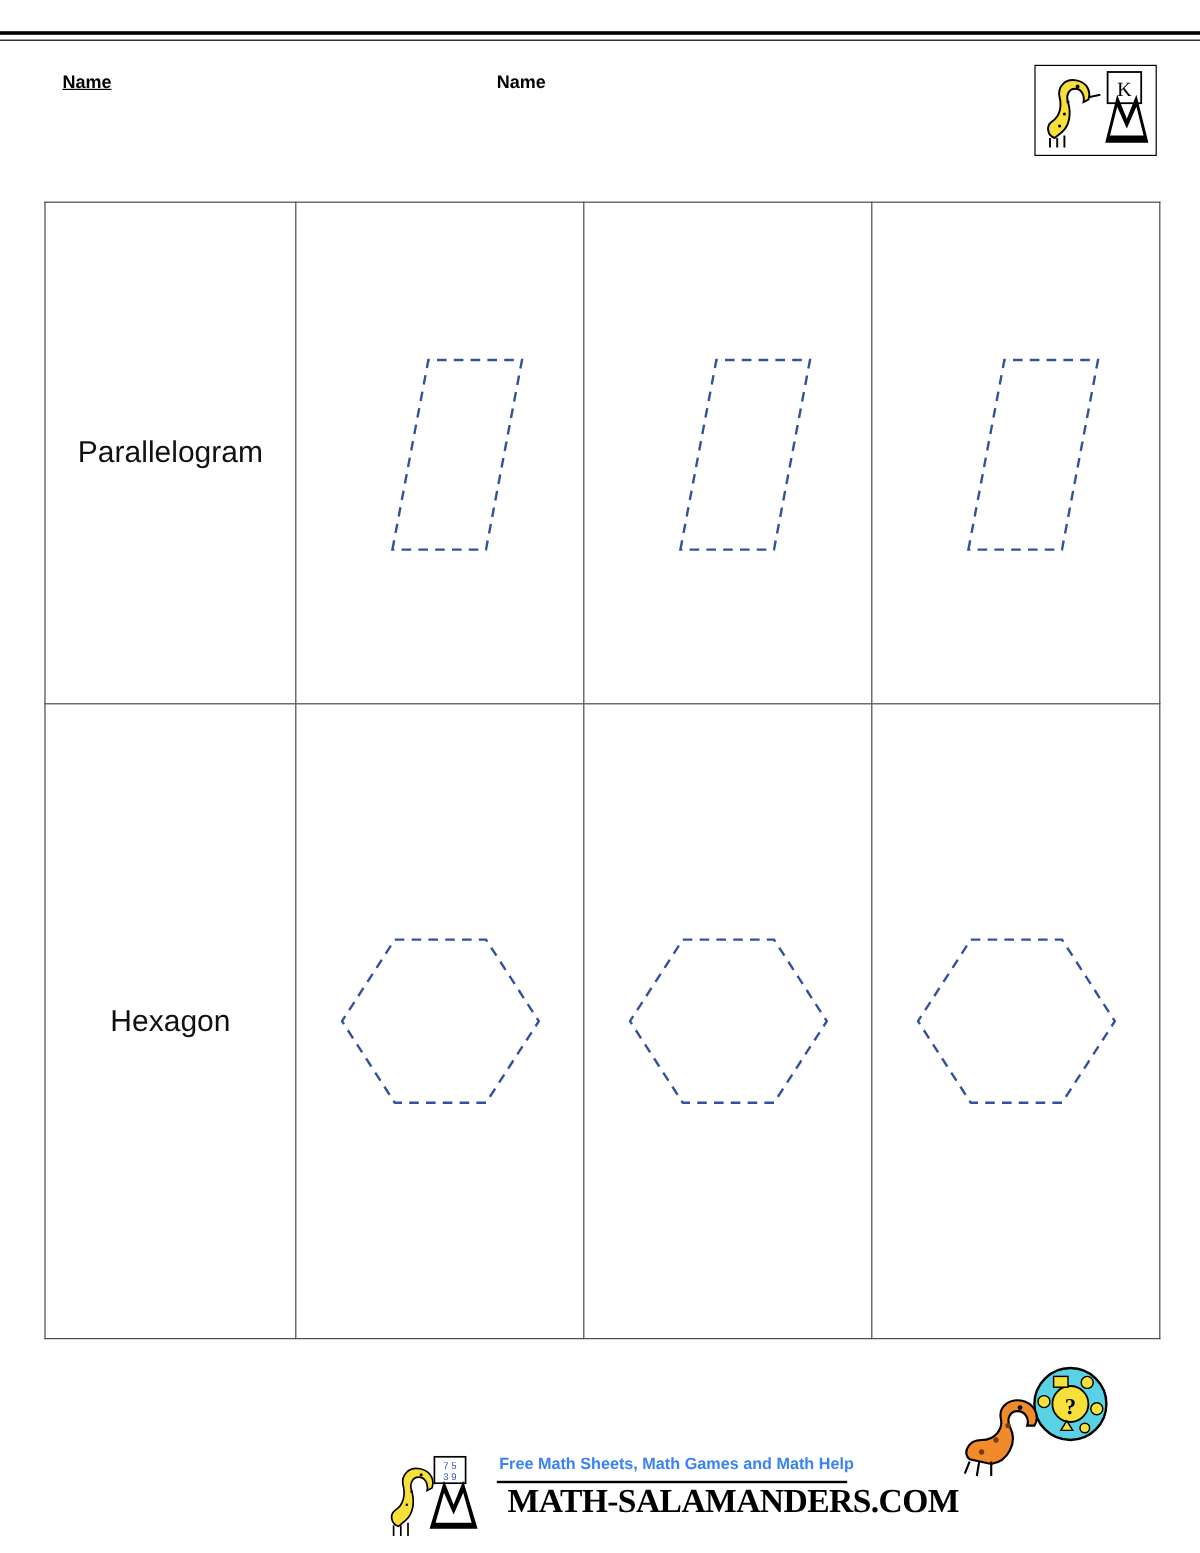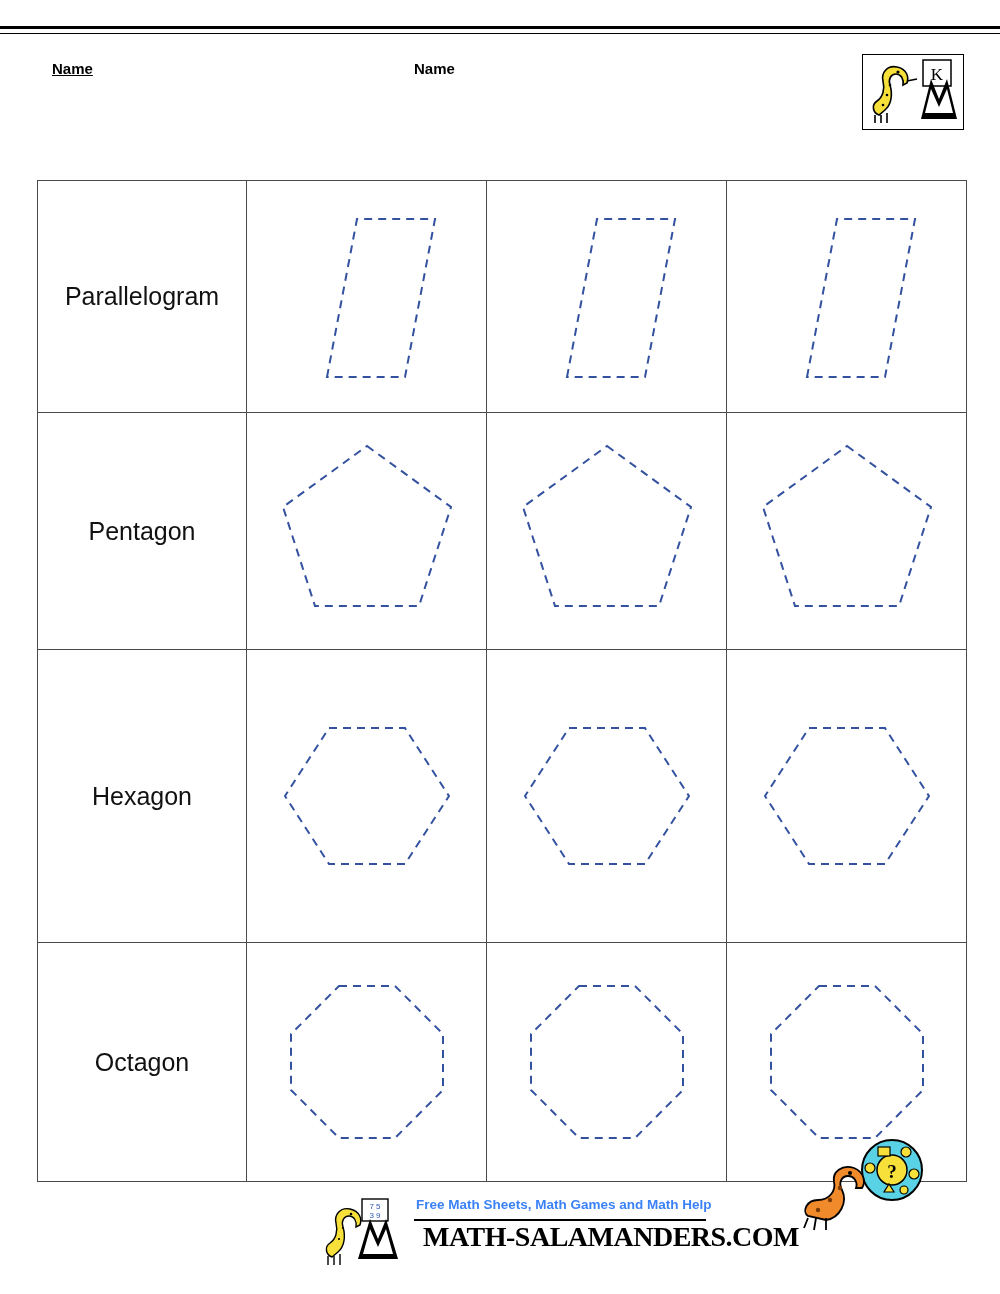--- a/index.html
+++ b/index.html
@@ -78,21 +78,21 @@
     width: 100px;
     height: 74px;
     border: 1px solid #000;
     background: #fff;
     overflow: hidden;
   }
   
   .sheet-table {
     position: absolute;
     left: 37px;
-    top: 180px;
+    top: 168px;
     width: 926px;
     height: 948px;
     border-collapse: collapse;
     table-layout: fixed;
   }
   .sheet-table td {
     border: 1px solid #4a4a4a;
     padding: 0;
     vertical-align: middle;
     text-align: center;
@@ -120,21 +120,21 @@
   .footer {
     position: absolute;
     left: 0;
     top: 1150px;
     width: 1000px;
     height: 130px;
   }
   .footer-logo {
     position: absolute;
     left: 318px;
-    top: 45px;
+    top: 60px;
     width: 390px;
     height: 70px;
   }
   .footer-tagline {
     position: absolute;
     left: 98px;
     top: 2px;
     font-size: 13.5px;
     font-family: "Liberation Sans", sans-serif;
     font-weight: bold;
@@ -215,76 +215,40 @@
             <polygon points="60,180 90,22 168,22 138,180" fill="none" stroke="#33519e" stroke-width="2" stroke-dasharray="8,6"></polygon>
           </svg>
         </td>
         <td class="shape-cell">
           <svg width="200" height="200" viewBox="0 0 200 200">
             <polygon points="60,180 90,22 168,22 138,180" fill="none" stroke="#33519e" stroke-width="2" stroke-dasharray="8,6"></polygon>
           </svg>
         </td>
       </tr>
 
-      <tr class="row-pen">
-        <td class="label-cell">Pentagon</td>
-        <td class="shape-cell">
-          <svg width="200" height="200" viewBox="0 0 200 200">
-            <polygon points="100,15 184,76 152,175 48,175 16,76" fill="none" stroke="#33519e" stroke-width="2" stroke-dasharray="8,6"></polygon>
-          </svg>
-        </td>
-        <td class="shape-cell">
-          <svg width="200" height="200" viewBox="0 0 200 200">
-            <polygon points="100,15 184,76 152,175 48,175 16,76" fill="none" stroke="#33519e" stroke-width="2" stroke-dasharray="8,6"></polygon>
-          </svg>
-        </td>
-        <td class="shape-cell">
-          <svg width="200" height="200" viewBox="0 0 200 200">
-            <polygon points="100,15 184,76 152,175 48,175 16,76" fill="none" stroke="#33519e" stroke-width="2" stroke-dasharray="8,6"></polygon>
-          </svg>
-        </td>
-      </tr>
 
       <tr class="row-hex">
         <td class="label-cell">Hexagon</td>
         <td class="shape-cell">
           <svg width="200" height="200" viewBox="0 0 200 200">
             <polygon points="62,32 138,32 182,100 138,168 62,168 18,100" fill="none" stroke="#33519e" stroke-width="2" stroke-dasharray="8,6"></polygon>
           </svg>
         </td>
         <td class="shape-cell">
           <svg width="200" height="200" viewBox="0 0 200 200">
             <polygon points="62,32 138,32 182,100 138,168 62,168 18,100" fill="none" stroke="#33519e" stroke-width="2" stroke-dasharray="8,6"></polygon>
           </svg>
         </td>
         <td class="shape-cell">
           <svg width="200" height="200" viewBox="0 0 200 200">
             <polygon points="62,32 138,32 182,100 138,168 62,168 18,100" fill="none" stroke="#33519e" stroke-width="2" stroke-dasharray="8,6"></polygon>
           </svg>
         </td>
       </tr>
 
-      <tr class="row-oct">
-        <td class="label-cell">Octagon</td>
-        <td class="shape-cell">
-          <svg width="200" height="200" viewBox="0 0 200 200">
-            <polygon points="72,24 128,24 176,72 176,128 128,176 72,176 24,128 24,72" fill="none" stroke="#33519e" stroke-width="2" stroke-dasharray="8,6"></polygon>
-          </svg>
-        </td>
-        <td class="shape-cell">
-          <svg width="200" height="200" viewBox="0 0 200 200">
-            <polygon points="72,24 128,24 176,72 176,128 128,176 72,176 24,128 24,72" fill="none" stroke="#33519e" stroke-width="2" stroke-dasharray="8,6"></polygon>
-          </svg>
-        </td>
-        <td class="shape-cell">
-          <svg width="200" height="200" viewBox="0 0 200 200">
-            <polygon points="72,24 128,24 176,72 176,128 128,176 72,176 24,128 24,72" fill="none" stroke="#33519e" stroke-width="2" stroke-dasharray="8,6"></polygon>
-          </svg>
-        </td>
-      </tr>
     </tbody>
   </table>
 
   <div class="footer">
 
     <div class="footer-logo">
 
       <svg width="95" height="70" viewBox="0 0 95 70" style="position:absolute;left:0;top:2px">
         <rect x="44" y="2" width="26" height="22" fill="#ffffff" stroke="#000" stroke-width="1.4"></rect>
         <text x="57" y="12" font-family="Liberation Sans, sans-serif" font-size="8" text-anchor="middle" fill="#2d56b5">7 5</text>

